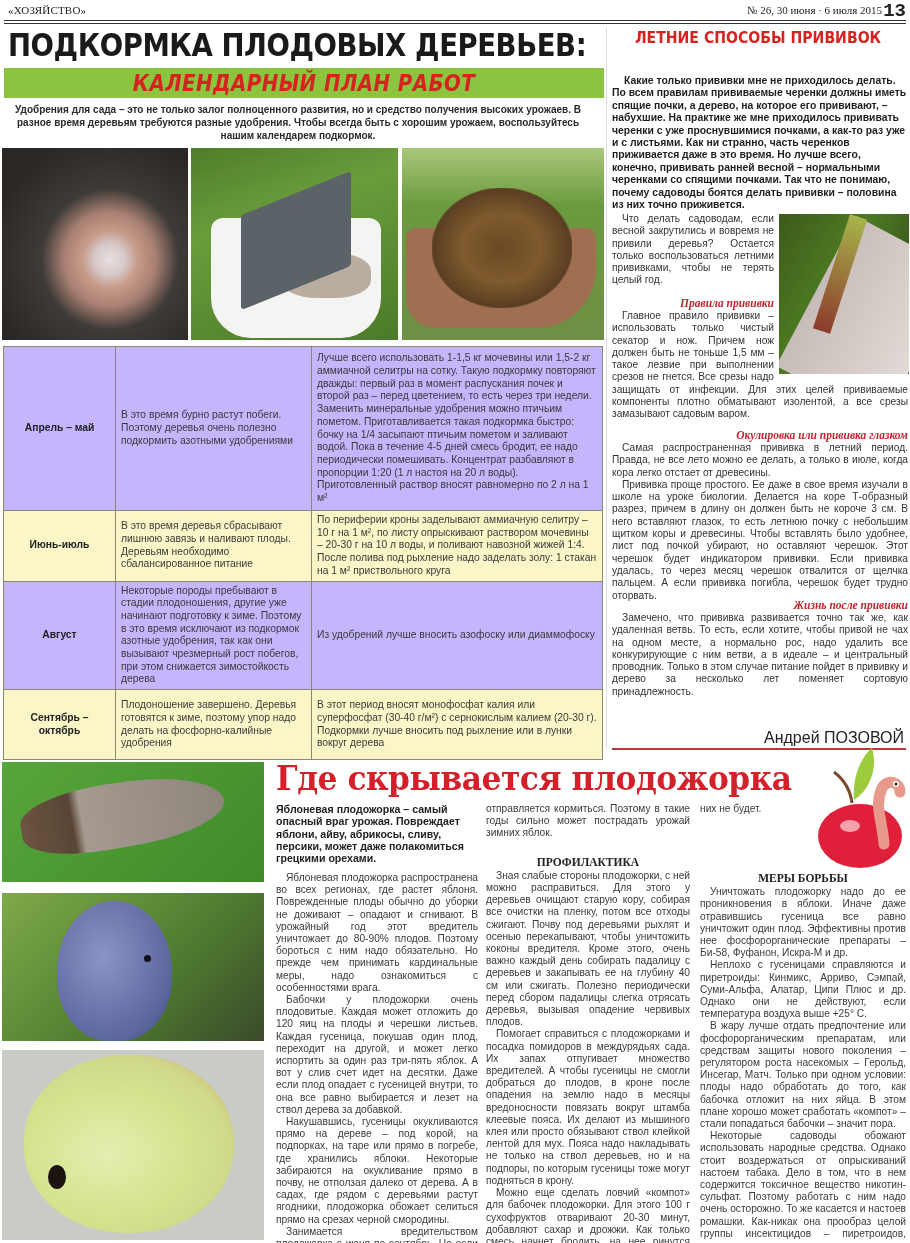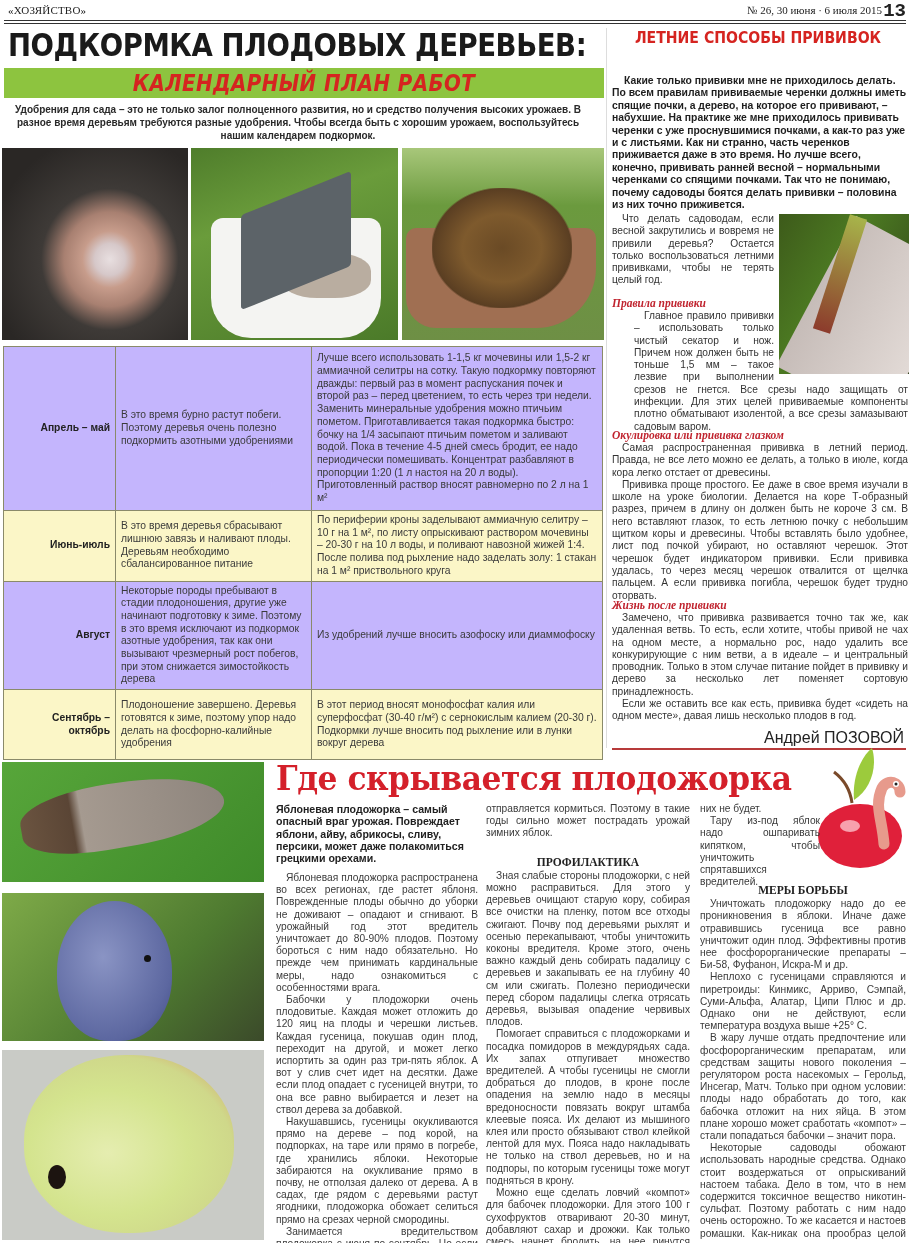--- a/index.html
+++ b/index.html
@@ -18,30 +18,30 @@
 .ph1{left:2px;top:148px;width:186px;height:192px;background:radial-gradient(ellipse at 58% 58%,#e8dfe0 0,#d6c8c9 10%,#c79c8b 18%,#a88071 30%,#3e3a37 45%,#2a2725 80%)}
 .ph2{left:191px;top:148px;width:207px;height:192px;background:linear-gradient(160deg,#4f7d2b 0,#6a9c3b 35%,#4b7a29 100%)}
 .ph2 .bucket{position:absolute;left:20px;top:70px;width:170px;height:120px;background:#f4f4f2;border-radius:12px 12px 40px 40px}
 .ph2 .spade{position:absolute;left:50px;top:45px;width:110px;height:95px;background:#5c6368;transform:skewY(-22deg);border-radius:4px}
 .ph2 .soil{position:absolute;left:90px;top:105px;width:90px;height:45px;background:#b9ada0;border-radius:40%}
 .ph3{left:402px;top:148px;width:202px;height:192px;background:linear-gradient(180deg,#a8c77a 0,#6b9a3e 30%,#6e8f45 100%)}
 .ph3 .barrow{position:absolute;left:4px;top:80px;width:190px;height:100px;background:#a06f52;border-radius:10px 10px 60px 30px}
 .ph3 .manure{position:absolute;left:30px;top:40px;width:140px;height:120px;background:radial-gradient(ellipse,#6a4a25 0,#7e5a2d 40%,#5a3e22 70%,transparent 72%)}
 table.cal{position:absolute;left:3px;top:346px;width:600px;border-collapse:collapse;font-size:10.3px;line-height:12.7px}
 table.cal td{border:1px solid #8a8a6a;padding:3px 5px;vertical-align:middle;color:#3a3a3a}
-table.cal td.m{width:112px;text-align:right;font-weight:bold;color:#222}
+table.cal td.m{width:112px;text-align:center;font-weight:bold;color:#222}
 table.cal td.d{width:196px}
 tr.g td{background:#c4b5fd}
 tr.y td{background:#fbf6c7}
 .art2-title{left:612px;top:28px;width:292px;text-align:center;color:#d52420;font-family:"DejaVu Sans",sans-serif;font-size:16px;font-weight:bold;line-height:19px;transform:scaleX(0.88)}
 .art2-lead{left:612px;top:75px;width:296px;font-size:10.4px;font-weight:bold;line-height:12.4px;color:#1e1e1e;text-align:left}
 .art2-lead p{text-indent:12px}
 .art2-body{font-size:10.2px;line-height:12.3px;color:#333;text-align:justify}
 .art2-body p{text-indent:10px}
-.sec-h{color:#c0242f;font-family:"Liberation Serif",serif;font-style:italic;font-weight:bold;font-size:11.5px;text-align:left;line-height:14px;margin-top:6px}
+.sec-h{color:#c0242f;font-family:"Liberation Serif",serif;font-style:italic;font-weight:bold;font-size:11.5px;text-align:right;line-height:14px;margin-top:6px}
 .graft-photo{left:779px;top:214px;width:130px;height:160px;background:linear-gradient(120deg,#3d5a1a 0,#4c7a22 40%,#2d3d18 100%)}
 .graft-photo .bark{position:absolute;left:30px;top:20px;width:120px;height:170px;background:linear-gradient(90deg,#c6bcb8,#e2dad6);transform:rotate(28deg)}
 .graft-photo .scion{position:absolute;left:52px;top:0;width:18px;height:120px;background:linear-gradient(#a7b44a,#8c3b2c);transform:rotate(18deg)}
 .author{right:6px;top:729px;font-size:16px;font-weight:normal;color:#222}
 .red-rule{left:612px;right:4px;top:748px;height:2px;background:#b73a3a}
 .divider-v{left:606px;top:28px;width:1px;height:720px;background:#ddd}
 .pest-title{left:276px;top:758px;font-family:"DejaVu Serif",serif;font-weight:bold;font-size:34px;color:#d4202a;letter-spacing:-0.5px;white-space:nowrap;transform:scaleX(0.92);transform-origin:left top}
 .col{font-size:10.2px;line-height:12.2px;color:#3a3a3a;text-align:justify}
 .col p{text-indent:10px}
 .col h4{font-family:"Liberation Serif",serif;font-weight:bold;font-size:11.5px;text-align:center;color:#222;margin:7px 0 2px}
@@ -124,36 +124,35 @@
 <div class="abs photo graft-photo">
   <div class="bark"></div>
   <div class="scion"></div>
 </div>
 
 <div class="abs" style="left:612px;top:290px;width:162px">
   <div class="sec-h">Правила прививки</div>
 </div>
 <div class="abs art2-body" style="left: 612px; top: 310px; width: 296px; padding-right: 0px;">
   <span style="float: right; width: 134px; height: 62px;"></span>
-    <p id="rules-p" style="text-indent: 10px; margin-left: 22px;">Главное правило прививки – использовать только чистый секатор и нож. Причем нож должен быть не тоньше 1,5 мм – такое лезвие при выполнении срезов не гнется. Все срезы надо защищать от инфекции. Для этих целей прививаемые компоненты плотно обматывают изолентой, а все срезы замазывают садовым варом.</p>
+    <p id="rules-p" style="text-indent: 10px;">Главное правило прививки – использовать только чистый секатор и нож. Причем нож должен быть не тоньше 1,5 мм – такое лезвие при выполнении срезов не гнется. Все срезы надо защищать от инфекции. Для этих целей прививаемые компоненты плотно обматывают изолентой, а все срезы замазывают садовым варом.</p>
 </div>
 
 <div class="abs" style="left:612px;top:422px;width:296px">
   <div class="sec-h">Окулировка или прививка глазком</div>
   <div class="art2-body">
     <p>Самая распространенная прививка в летний период. Правда, не все лето можно ее делать, а только в июле, когда кора легко отстает от древесины.</p>
     <p>Прививка проще простого. Ее даже в свое время изучали в школе на уроке биологии. Делается на коре Т-образный разрез, причем в длину он должен быть не короче 3 см. В него вставляют глазок, то есть летнюю почку с небольшим щитком коры и древесины. Чтобы вставлять было удобнее, лист под почкой убирают, но оставляют черешок. Этот черешок будет индикатором прививки. Если прививка удалась, то через месяц черешок отвалится от щелчка пальцем. А если прививка погибла, черешок будет трудно оторвать.</p>
   </div>
 </div>
 
 <div class="abs" style="left:612px;top:592px;width:296px">
   <div class="sec-h">Жизнь после прививки</div>
   <div class="art2-body">
     <p>Замечено, что прививка развивается точно так же, как удаленная ветвь. То есть, если хотите, чтобы привой не чах на одном месте, а нормально рос, надо удалить все конкурирующие с ним ветви, а в идеале – и центральный проводник. Только в этом случае питание пойдет в прививку и дерево за несколько лет поменяет сортовую принадлежность.</p>
-    <p>Если же оставить все как есть, прививка будет «сидеть на одном месте», давая лишь несколько плодов в год.</p>
   </div>
 </div>
 <div class="abs author">Андрей ПОЗОВОЙ</div>
 <div class="abs red-rule"></div>
 
 <div class="abs photo moth">
     <div class="body"></div>
   </div>
 <div class="abs photo plum">
     <div class="fruit"></div>
@@ -188,21 +187,20 @@
 <div class="abs col c2">
   <div>отправляется кормиться. Поэтому в такие годы сильно может пострадать урожай зимних яблок.</div>
   <h4 style="margin-top:16px">ПРОФИЛАКТИКА</h4>
   <p>Зная слабые стороны плодожорки, с ней можно расправиться. Для этого у деревьев очищают старую кору, собирая все очистки на пленку, потом все отходы сжигают. Почву под деревьями рыхлят и осенью перекапывают, чтобы уничтожить коконы вредителя. Кроме этого, очень важно каждый день собирать падалицу с деревьев и закапывать ее на глубину 40 см или сжигать. Полезно периодически перед сбором падалицы слегка отрясать деревья, вызывая опадение червивых плодов.</p>
   <p>Помогает справиться с плодожорками и посадка помидоров в междурядьях сада. Их запах отпугивает множество вредителей. А чтобы гусеницы не смогли добраться до плодов, в кроне после опадения на землю надо в месяцы вредоносности повязать вокруг штамба клеевые пояса. Их делают из мышиного клея или просто обязывают ствол клейкой лентой для мух. Пояса надо накладывать не только на ствол деревьев, но и на подпоры, по которым гусеницы тоже могут подняться в крону.</p>
   <p>Можно еще сделать ловчий «компот» для бабочек плодожорки. Для этого 100 г сухофруктов отваривают 20-30 минут, добавляют сахар и дрожжи. Как только смесь начнет бродить, на нее ринутся всевозможные бабочки. Полезных среди</p>
 </div>
 
 <div class="abs col c3top">
   <div>них не будет.</div>
-  <p>Тару из-под яблок надо ошпаривать кипятком, чтобы уничтожить спрятавшихся вредителей.</p>
 </div>
 <div class="abs col" style="left:700px;top:872px;width:206px">
-  <h4 style="margin-top:12px">МЕРЫ БОРЬБЫ</h4>
+  <h4 style="margin-top:0">МЕРЫ БОРЬБЫ</h4>
   <p>Уничтожать плодожорку надо до ее проникновения в яблоки. Иначе даже отравившись гусеница все равно уничтожит один плод. Эффективны против нее фосфорорганические препараты – Би-58, Фуфанон, Искра-М и др.</p>
   <p>Неплохо с гусеницами справляются и пиретроиды: Кинмикс, Арриво, Сэмпай, Суми-Альфа, Алатар, Ципи Плюс и др. Однако они не действуют, если температура воздуха выше +25° С.</p>
   <p>В жару лучше отдать предпочтение или фосфорорганическим препаратам, или средствам защиты нового поколения – регулятором роста насекомых – Герольд, Инсегар, Матч. Только при одном условии: плоды надо обработать до того, как бабочка отложит на них яйца. В этом плане хорошо может сработать «компот» – стали попадаться бабочки – значит пора.</p>
   <p>Некоторые садоводы обожают использовать народные средства. Однако стоит воздержаться от опрыскиваний настоем табака. Дело в том, что в нем содержится токсичное вещество никотин-сульфат. Поэтому работать с ним надо очень осторожно. То же касается и настоев ромашки. Как-никак она прообраз целой группы инсектицидов – пиретроидов, довольно токсичных для человека.</p>
 </div>
 
 </body></html>

